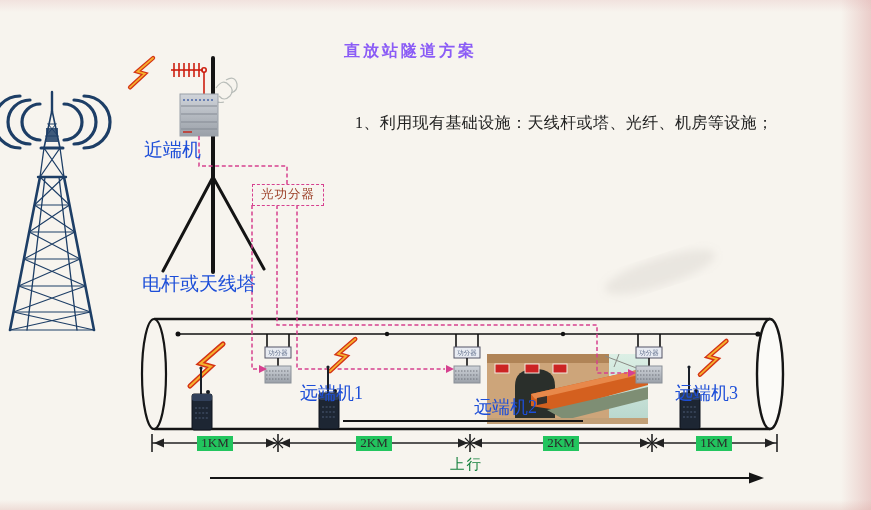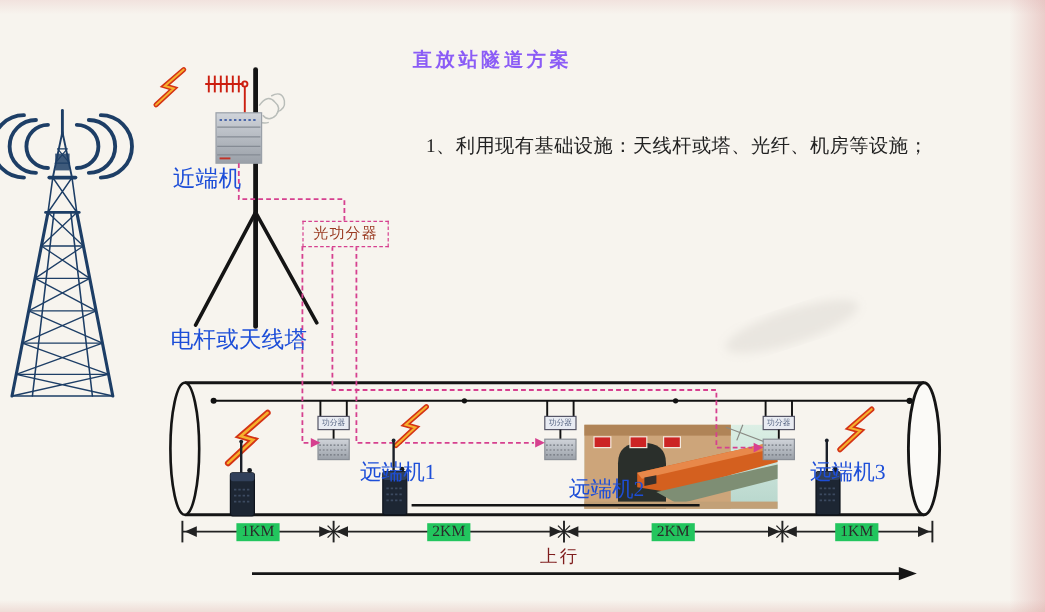--- a/index.html
+++ b/index.html
@@ -21,21 +21,21 @@
   .lbl-near{left:144px;top:139px;font-size:19px;}
   .lbl-pole{left:142px;top:273px;font-size:19px;}
   .splitter-box{left:252px;top:184px;width:70px;height:20px;border:1.5px dashed #d6408f;
      font-size:12.5px;line-height:20px;text-align:center;color:#9a3b22;
      background:rgba(247,244,238,.85);letter-spacing:1px;font-family:Liberation Mono, monospace;}
   .lbl-ru{font-size:18px;margin-left:43px;}
   .ru1{left:257px;top:383px}.ru2{left:431px;top:397px}.ru3{left:632px;top:383px}
   .lbl-place{left:343px;top:402px;font-size:18.5px;letter-spacing:.5px;}
   .km{top:436px;width:36px;font-size:13px;text-align:center;background:#22c55e;color:#2a2a2a;}
   .km0{left:197px}.km1{left:356px}.km2{left:543px}.km3{left:696px}
-  .lbl-up{left:450px;top:456px;font-size:14.5px;letter-spacing:2px;color:#7f1d1d;}
+  .lbl-up{left:450px;top:456px;font-size:14.5px;letter-spacing:2px;color:#15803d;}
   .mini{top:348px;width:24px;font-size:6.5px;line-height:10px;text-align:center;color:#4a5a7a;opacity:.95;}
   .m1{left:266px}.m2{left:455px}.m3{left:637px}
 </style>
 </head>
 <body>
 
 <div id="stage">
 
 <svg width="871" height="510" viewBox="0 0 871 510">
   <defs>

